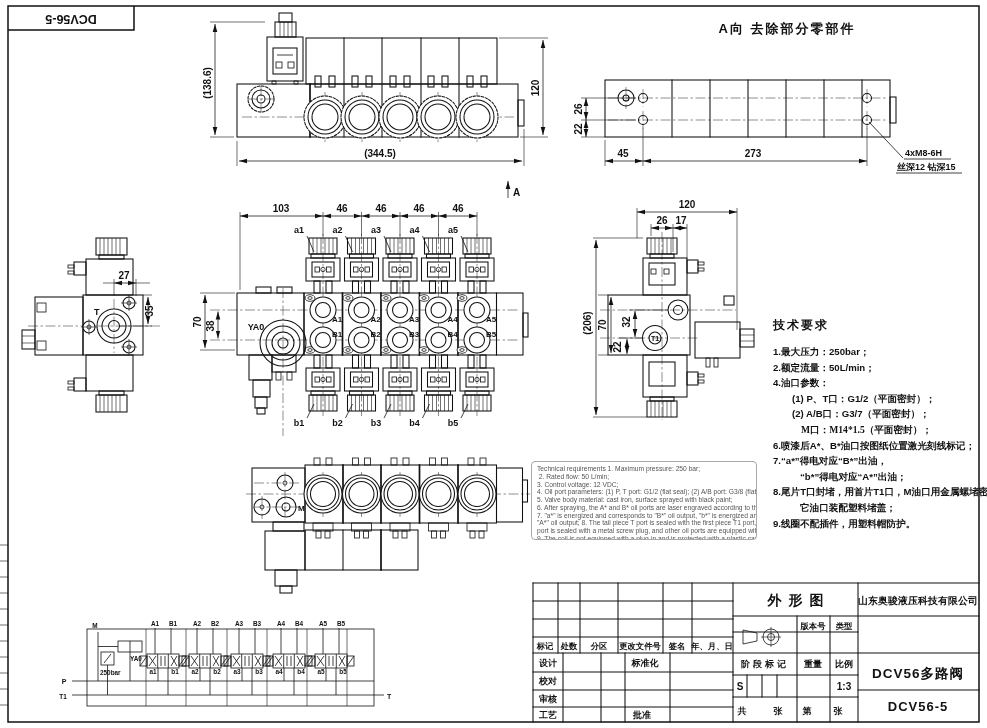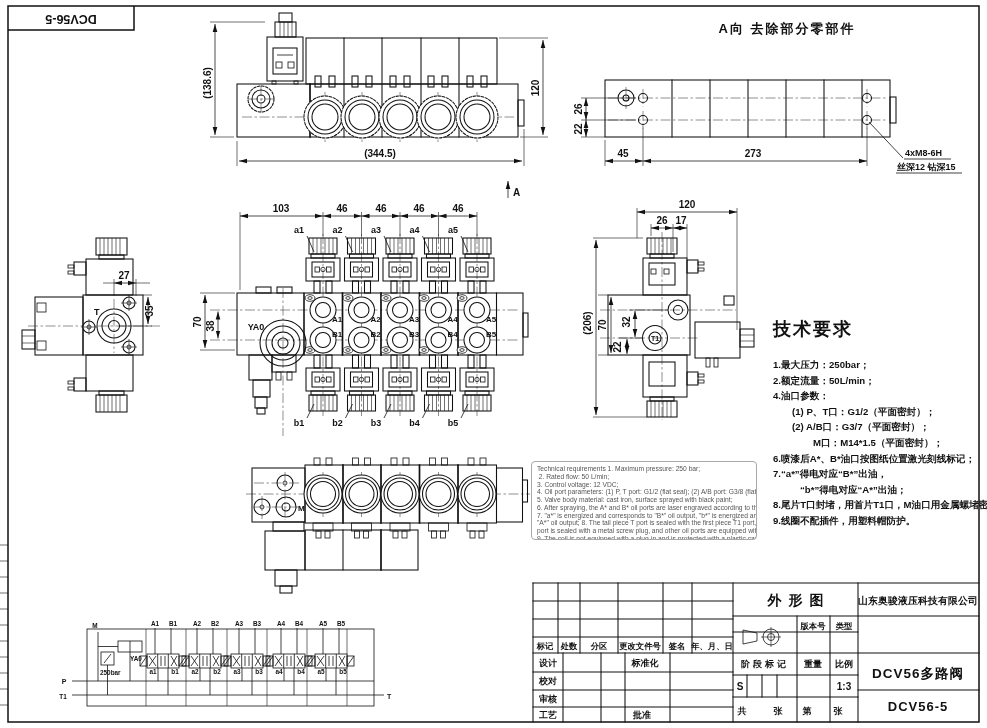--- a/index.html
+++ b/index.html
@@ -24,23 +24,23 @@
   .vtitle{font-size:13px;font-weight:bold;letter-spacing:2px;}
   .pn{font-size:12.5px;font-weight:bold;}
   .big{font-size:14px;font-weight:bold;letter-spacing:7px;}
   .co{font-size:9.8px;font-weight:bold;letter-spacing:.2px;}
   .tb9{font-size:9px;font-weight:bold;}
   .tb85{font-size:8.3px;font-weight:bold;}
   .tb10{font-size:10px;font-weight:bold;}
   .prod{font-size:13.5px;font-weight:bold;letter-spacing:1px;}
   .dno{font-size:13px;font-weight:bold;letter-spacing:1px;}
   .techreq{position:absolute;left:773px;top:317px;width:214px;color:#111;font-weight:bold;}
-  .tr-title{font-size:18px;letter-spacing:2px;margin-bottom:16px;}
+  .tr-title{font-size:12px;letter-spacing:2px;margin-bottom:10px;}
   .tr-line{font-size:9.6px;line-height:15.6px;white-space:nowrap;}
-  .ind1{margin-left:19px;} .ind2{margin-left:40px;} .ind3{margin-left:27px;}
+  .ind1{margin-left:19px;} .ind2{margin-left:28px;font-family:Liberation Serif, serif;} .ind3{margin-left:27px;}
   .engbox{position:absolute;left:531px;top:461px;width:226px;height:79px;border:1px solid #a9a9a9;
           border-radius:4px;background:#fff;padding:3px 5px;box-sizing:border-box;overflow:hidden;}
   .eng-line{font-size:6.7px;line-height:7.75px;color:#555;white-space:pre;}
 </style>
 </head>
 <body>
 
 <div class="stage">
 <svg width="987" height="728" viewBox="0 0 987 728">
 <defs>
@@ -496,20 +496,21 @@
   <div class="tr-line">1.最大压力：250bar；</div>
   <div class="tr-line">2.额定流量：50L/min；</div>
   <div class="tr-line">4.油口参数：</div>
   <div class="tr-line ind1">(1) P、T口：G1/2（平面密封）；</div>
   <div class="tr-line ind1">(2) A/B口：G3/7（平面密封）；</div>
   <div class="tr-line ind2">M口：M14*1.5（平面密封）；</div>
   <div class="tr-line">6.喷漆后A*、B*油口按图纸位置激光刻线标记；</div>
   <div class="tr-line">7.“a*”得电对应“B*”出油，</div>
   <div class="tr-line ind3">“b*”得电对应“A*”出油；</div>
   <div class="tr-line">8.尾片T口封堵，用首片T1口，M油口用金属螺堵密封，其</div>
+  <div class="tr-line ind3">它油口装配塑料堵盖；</div>
   <div class="tr-line">9.线圈不配插件，用塑料帽防护。</div>
 </div>
 
 <div class="engbox">
   <div class="eng-line">Technical requirements 1. Maximum pressure: 250 bar;</div>
   <div class="eng-line"> 2. Rated flow: 50 L/min;</div>
   <div class="eng-line">3. Control voltage: 12 VDC;</div>
   <div class="eng-line">4. Oil port parameters: (1) P, T port: G1/2 (flat seal); (2) A/B port: G3/8 (flat seal); M port: M14*1.5 (flat seal);</div>
   <div class="eng-line">5. Valve body material: cast iron, surface sprayed with black paint;</div>
   <div class="eng-line">6. After spraying, the A* and B* oil ports are laser engraved according to the position of the drawing;</div>

